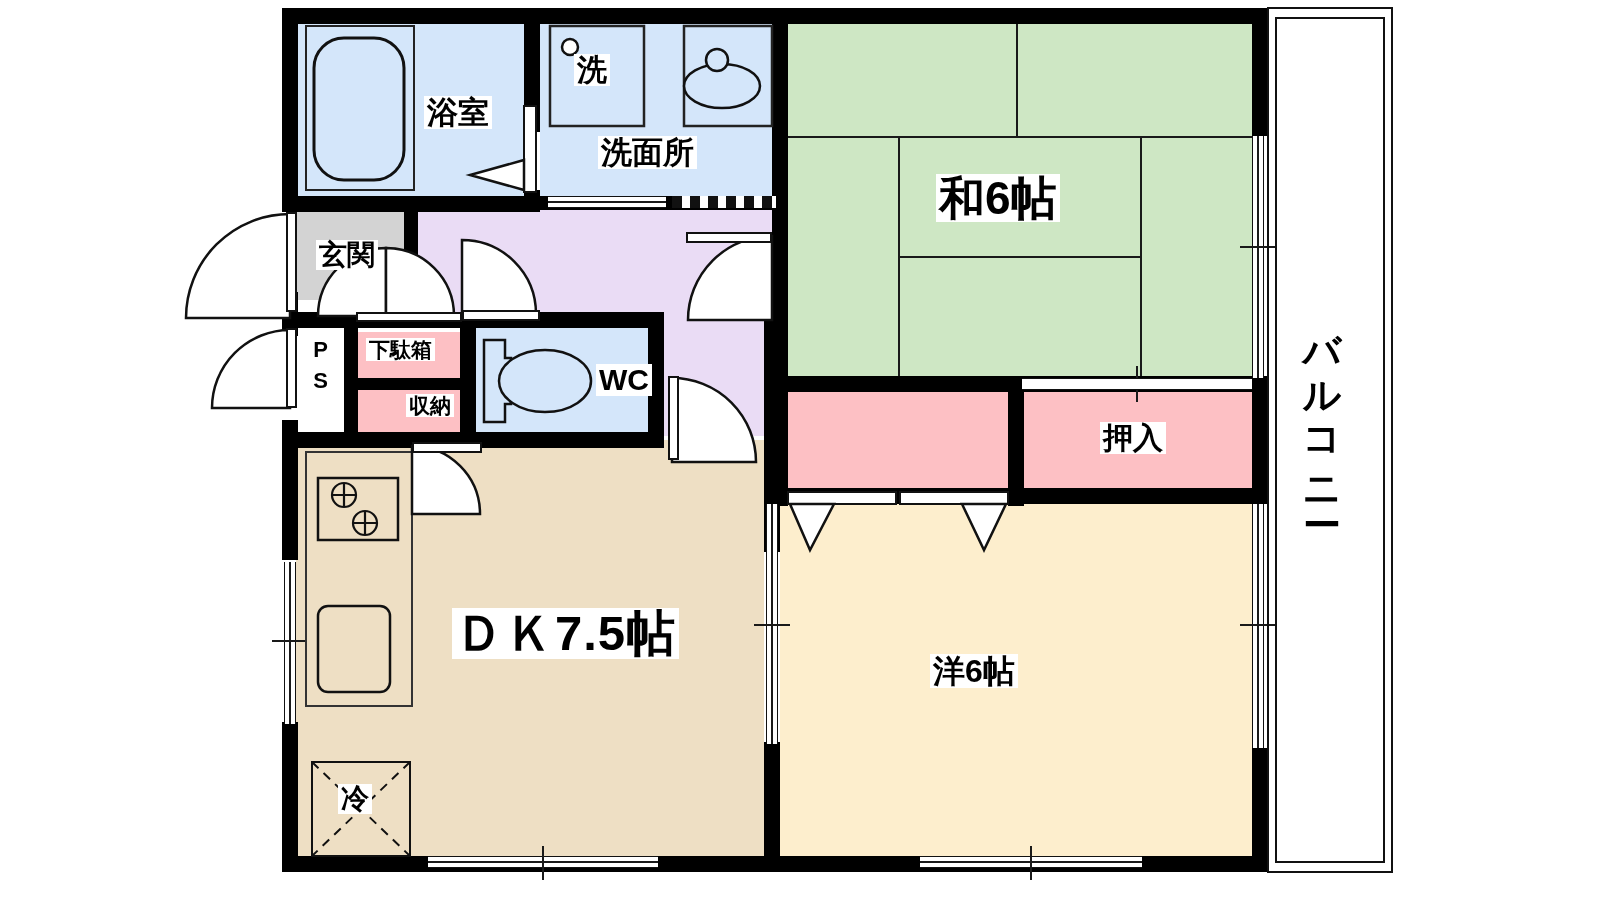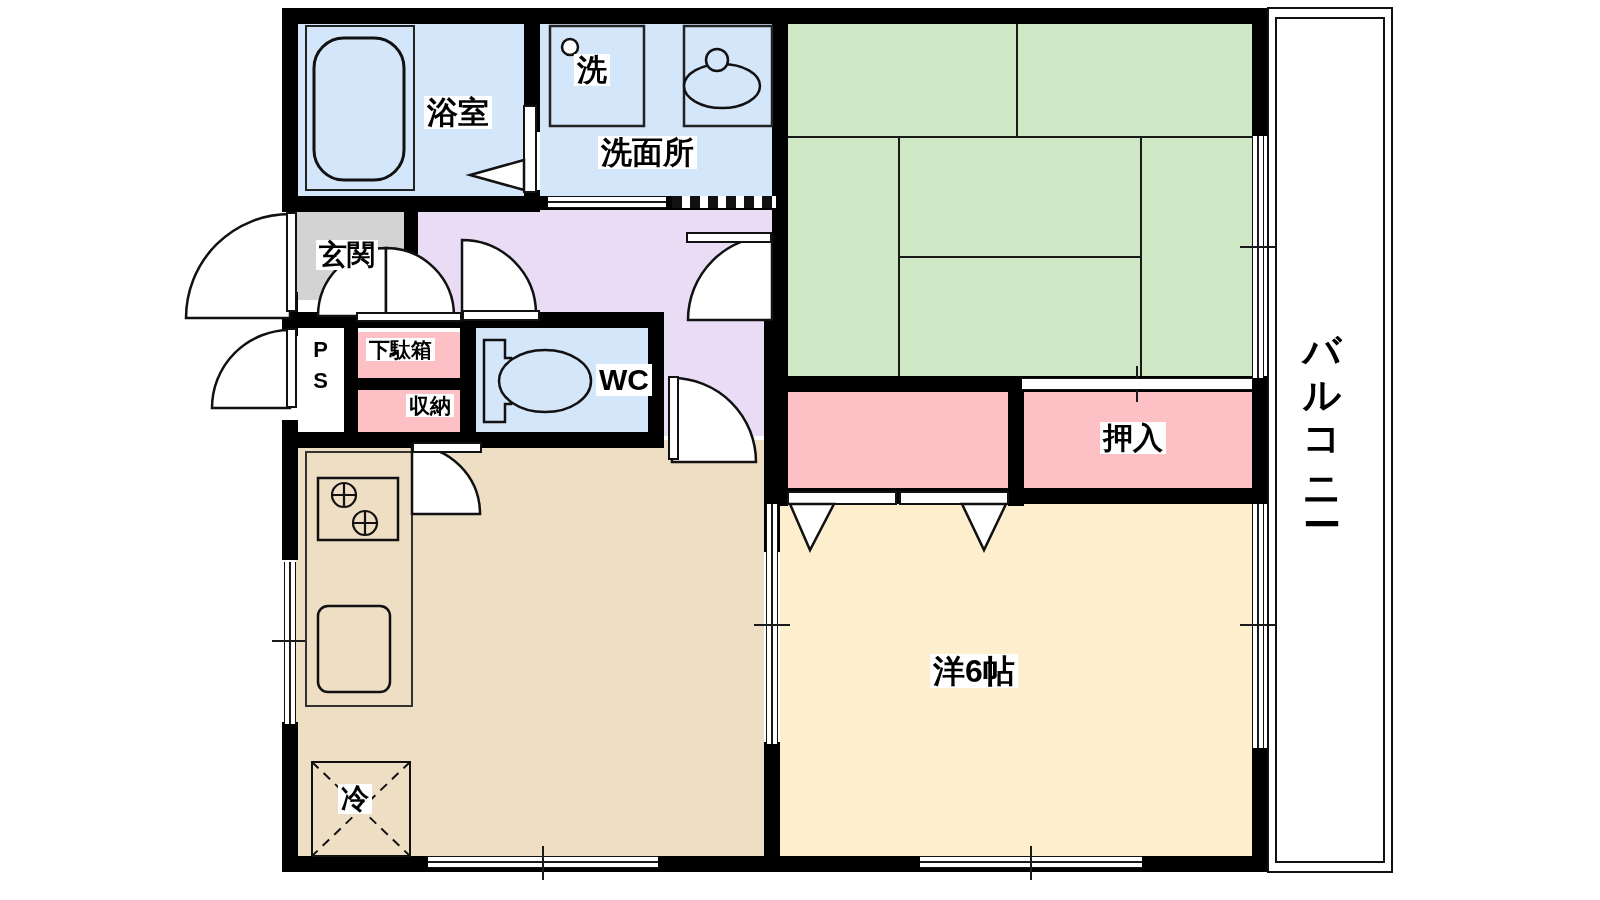--- a/index.html
+++ b/index.html
@@ -256,24 +256,26 @@
   <div class="lab" style="left:316px;top:240px;font-size:28px;">玄関</div>
 
   <div class="lab v" style="left:306px;top:336px;font-size:22px;letter-spacing:6px;">PS</div>
 
   <div class="lab" style="left:366px;top:338px;font-size:21px;">下駄箱</div>
 
   <div class="lab" style="left:382px;top:394px;font-size:21px;margin-left:24px;">収納</div>
 
   <div class="lab" style="left:596px;top:364px;font-size:30px;">WC</div>
 
+  <div class="lab" style="left:936px;top:174px;font-size:46px;">和6帖</div>
 
 
   <div class="lab" style="left:1100px;top:422px;font-size:30px;">押入</div>
 
+  <div class="lab" style="left:452px;top:608px;font-size:49px;letter-spacing:1px;">ＤＫ7.5帖</div>
 
   <div class="lab" style="left:930px;top:654px;font-size:32px;">洋6帖</div>
 
   <div class="lab v" style="left:1300px;top:306px;font-size:38px;letter-spacing:6px;">バルコニー</div>
 
   <div class="lab" style="left:338px;top:784px;font-size:28px;">冷</div>
 
 </div>
 
 </body></html>

